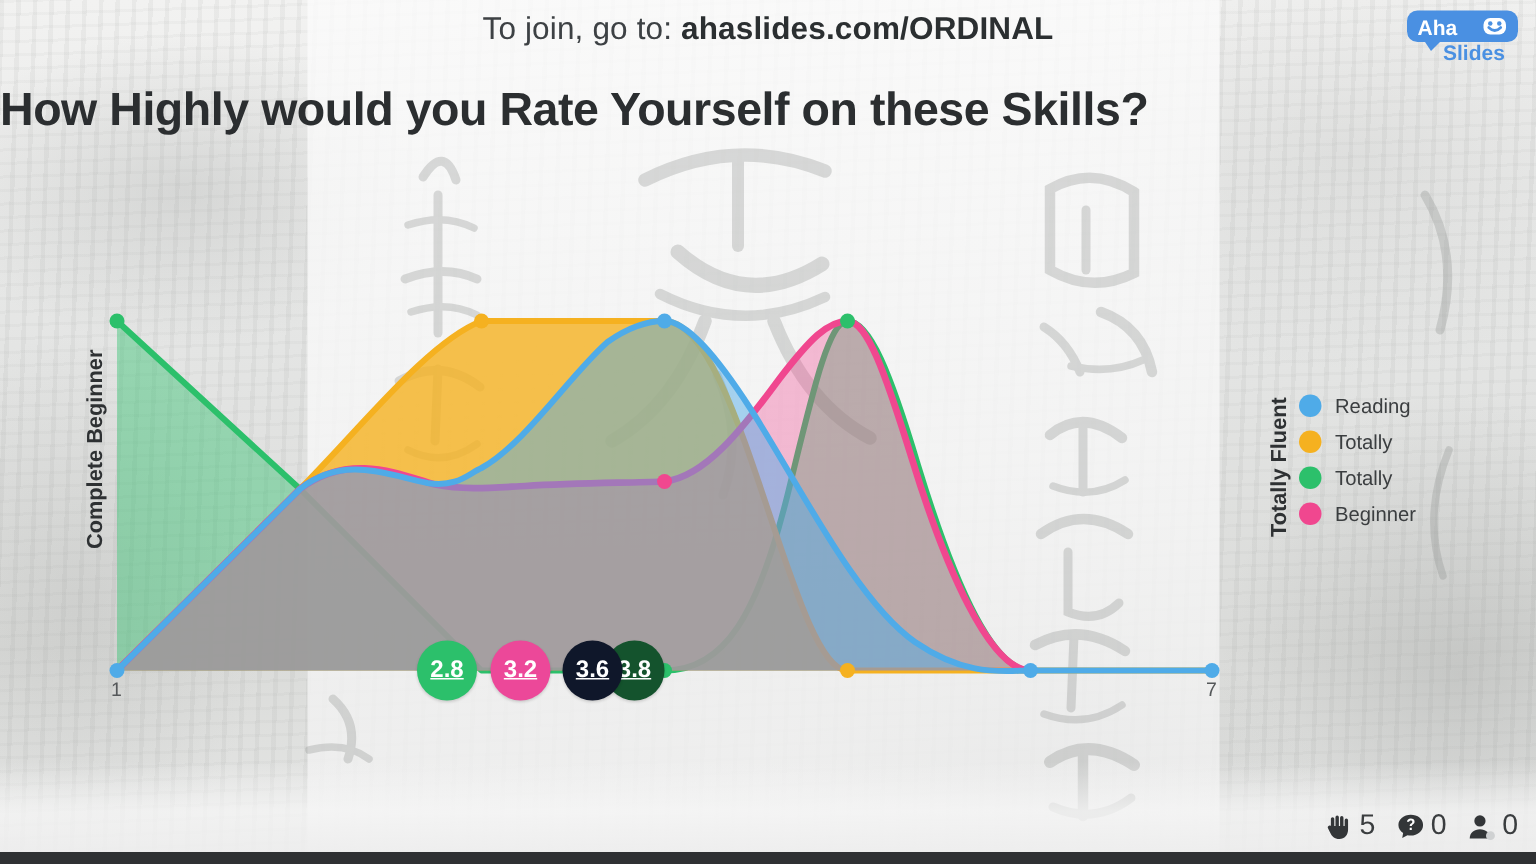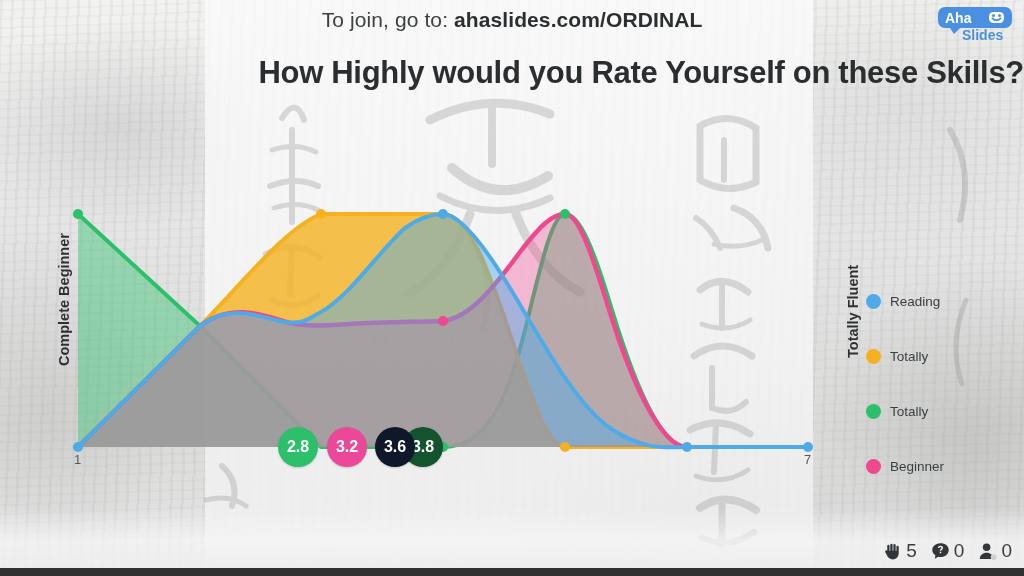--- a/index.html
+++ b/index.html
@@ -63,21 +63,21 @@
   }
   .join-line .strong { font-weight: 700; color: #2b2f31; }
 
   .logo {
     position: absolute; right: 8px; top: 4px;
     width: 80px; height: 40px;
   }
 
   .slide-title {
     position: absolute; top: 55px; left: 0; width: 1024px;
-    text-align: right;
+    text-align: left;
     font-size: 31px; font-weight: 700; color: #2b2e30;
     letter-spacing: -.3px;
     white-space: nowrap;
   }
 
   
   .chart-area {
     position: absolute; left: 0; top: 0; width: 1024px; height: 576px;
   }
   .axis-label {
@@ -96,28 +96,29 @@
   .tick-left  { left: 74px;  top: 452px; }
   .tick-right { left: 804px; top: 452px; }
 
   
   .badge {
     position: absolute;
     width: 40px; height: 40px; border-radius: 50%;
     color: #fff; font-size: 16px; font-weight: 700;
     display: flex; align-items: center; justify-content: center;
     box-shadow: 0 1px 2px rgba(0,0,0,.16);
+    text-decoration: underline;
   }
 
   
   .legend {
     position: absolute; left: 866px; top: 263px;
     display: flex; flex-direction: column; gap: 9px;
   }
-  .legend-row { display: flex; align-items: center; gap: 9px; margin-top: 31px; }
+  .legend-row { display: flex; align-items: center; gap: 9px; }
   .legend-dot { width: 15px; height: 15px; border-radius: 50%; flex: none; }
   .legend-text { font-size: 13.5px; color: #3b3e40; white-space: nowrap; }
 
   
   .status {
     position: absolute; right: 12px; bottom: 14px;
     display: flex; align-items: center; gap: 13px;
     color: #393c3e;
   }
   .status-item { display: flex; align-items: center; gap: 3px; }

